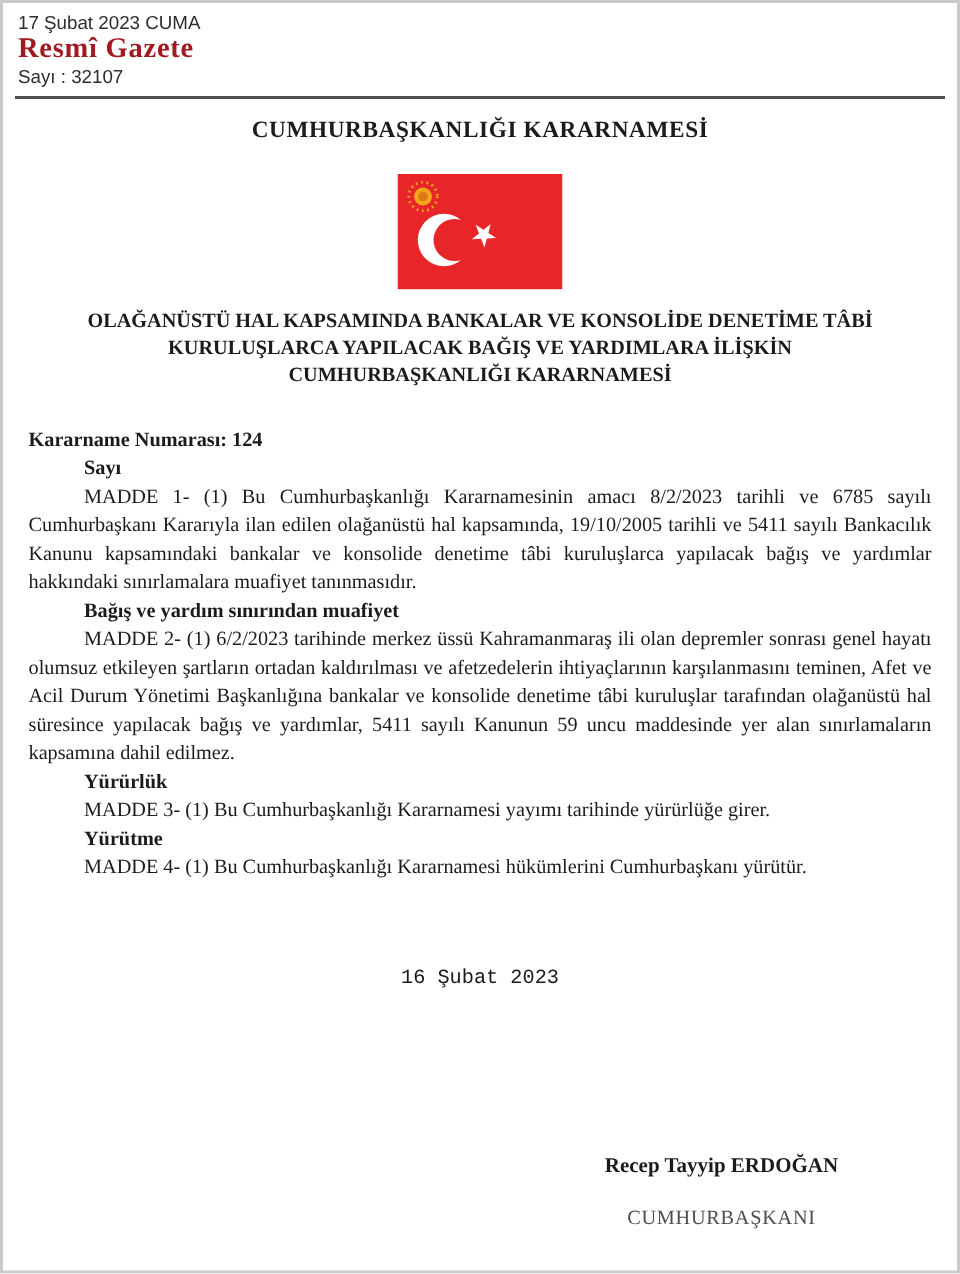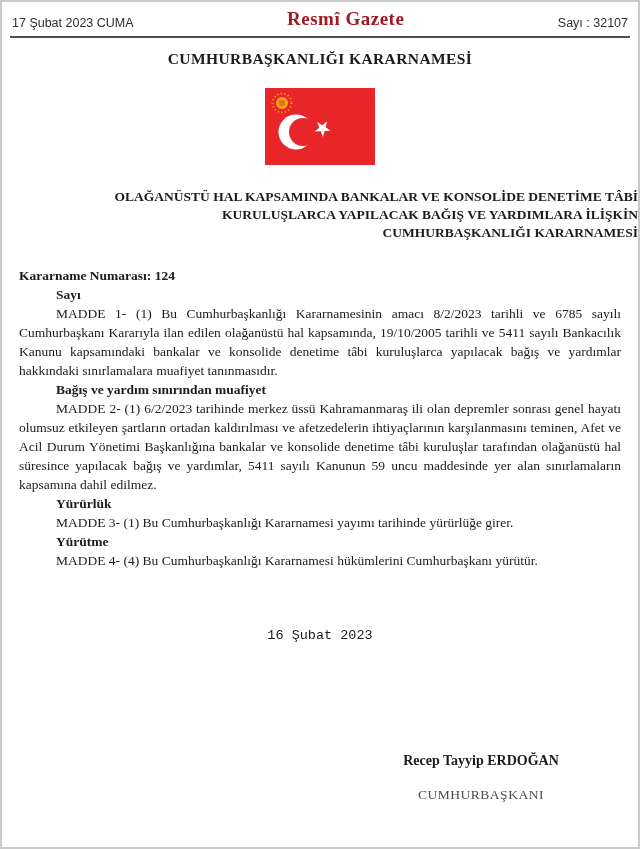--- a/index.html
+++ b/index.html
@@ -15,42 +15,43 @@
   html,body{margin:0;padding:0;background:#fff;}
   .page{
     width:640px;height:849px;box-sizing:border-box;
     border:2px solid var(--page-border);
     background:#fff;overflow:hidden;
     font-family:"Liberation Serif","DejaVu Serif",serif;
     color:var(--text-black);
   }
   
   .masthead{
-    display:flex;justify-content:space-between;align-items:flex-end;
+    display:flex;justify-content:space-between;align-items:flex-start;
     padding:6px 10px 4px 10px;
+    flex-direction:column;
   }
   .masthead .small{
     font-family:"Liberation Sans","DejaVu Sans",sans-serif;
     font-size:12.5px;color:#2e2e2e;
   }
   .gazette-title{
     font-size:19px;font-weight:bold;color:var(--gazette-title-red);
     letter-spacing:0.5px;
   }
   .rule{border:0;border-top:2px solid var(--rule-gray);margin:2px 8px 0 8px;}
   
   .kind-heading{
     text-align:center;font-weight:bold;font-size:15.5px;
     letter-spacing:0.4px;margin-top:12px;
   }
   .flag-wrap{width:110px;height:77px;margin:20px auto 0 auto;}
   .flag-wrap svg{display:block;}
   .decree-title{
-    text-align:right;font-weight:bold;font-size:13.5px;
-    line-height:18px;margin-top:23px;
+    text-align:center;font-weight:bold;font-size:13.5px;
+    line-height:18px;margin-top:12px;
   }
   
   .content{padding:0 17px;font-size:13.5px;line-height:19px;}
   .decree-number{font-weight:bold;margin-top:24px;}
   .sec-heading{font-weight:bold;margin-left:37px;}
   .article{text-align:justify;text-indent:37px;}
   .article .label{font-weight:normal;}
   
   .signed-date{text-align:center;font-size:13.5px;margin-top:56px;font-family:Liberation Mono, monospace;}
   .signature{
@@ -108,21 +109,21 @@
     <div class="sec-heading">Sayı</div>
     <p class="article" style="margin:0"><span class="label">MADDE 1-</span><span> (1) Bu Cumhurbaşkanlığı Kararnamesinin amacı 8/2/2023 tarihli ve 6785 sayılı Cumhurbaşkanı Kararıyla ilan edilen olağanüstü hal kapsamında, 19/10/2005 tarihli ve 5411 sayılı Bankacılık Kanunu kapsamındaki bankalar ve konsolide denetime tâbi kuruluşlarca yapılacak bağış ve yardımlar hakkındaki sınırlamalara muafiyet tanınmasıdır.</span></p>
 
     <div class="sec-heading">Bağış ve yardım sınırından muafiyet</div>
     <p class="article" style="margin:0"><span class="label">MADDE 2-</span><span> (1) 6/2/2023 tarihinde merkez üssü Kahramanmaraş ili olan depremler sonrası genel hayatı olumsuz etkileyen şartların ortadan kaldırılması ve afetzedelerin ihtiyaçlarının karşılanmasını teminen, Afet ve Acil Durum Yönetimi Başkanlığına bankalar ve konsolide denetime tâbi kuruluşlar tarafından olağanüstü hal süresince yapılacak bağış ve yardımlar, 5411 sayılı Kanunun 59 uncu maddesinde yer alan sınırlamaların kapsamına dahil edilmez.</span></p>
 
     <div class="sec-heading">Yürürlük</div>
     <p class="article" style="margin:0"><span class="label">MADDE 3-</span><span> (1) Bu Cumhurbaşkanlığı Kararnamesi yayımı tarihinde yürürlüğe girer.</span></p>
 
     <div class="sec-heading">Yürütme</div>
-    <p class="article" style="margin:0"><span class="label">MADDE 4-</span><span> (4) Bu Cumhurbaşkanlığı Kararnamesi hükümlerini Cumhurbaşkanı yürütür.</span></p>
+    <p class="article" style="margin:0"><span class="label">MADDE 4-</span><span> (1) Bu Cumhurbaşkanlığı Kararnamesi hükümlerini Cumhurbaşkanı yürütür.</span></p>
 
     <div class="signed-date">16 Şubat 2023</div>
 
     <div class="signature">
       <div class="name">Recep Tayyip ERDOĞAN</div>
       <div class="role">CUMHURBAŞKANI</div>
     </div>
   </div>
 
 </div>

